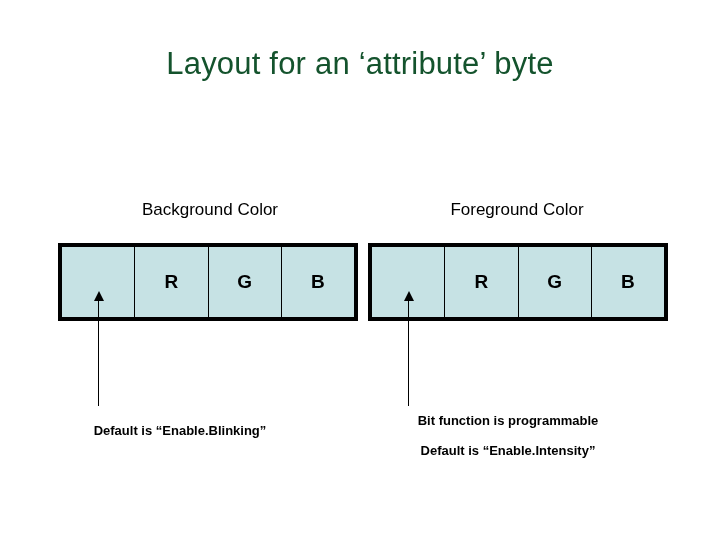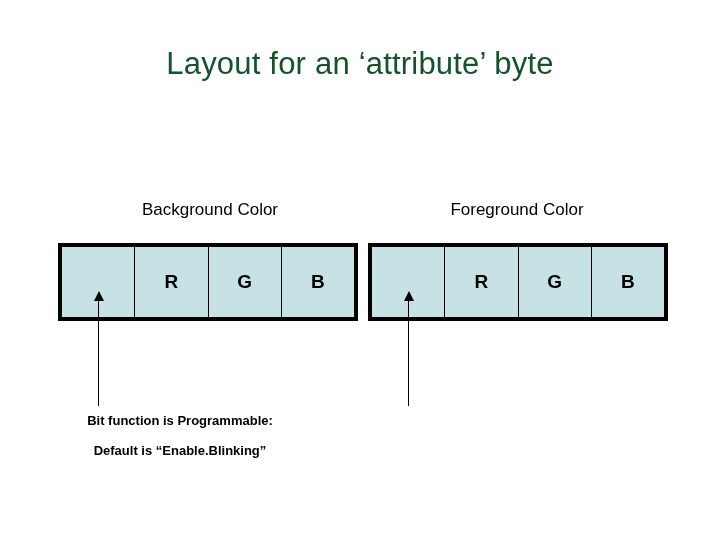--- a/index.html
+++ b/index.html
@@ -175,18 +175,21 @@
     <div class="bit-cell">B</div>
   </div>
 
   <div class="leader" id="leader-bg"></div>
   <div class="arrowhead" id="arrow-bg"></div>
 
   <div class="leader" id="leader-fg"></div>
   <div class="arrowhead" id="arrow-fg"></div>
 
   <div class="caption" id="caption-bg">
-    <span>Bit function is Programmable:</span>
     <span class="line2">Default is “Enable.Blinking”</span>
   </div>
 
+  <div class="caption" id="caption-fg">
+    <span>Bit function is programmable</span>
+    <span class="line2">Default is “Enable.Intensity”</span>
+  </div>
 
 </div>
 
 </body></html>

